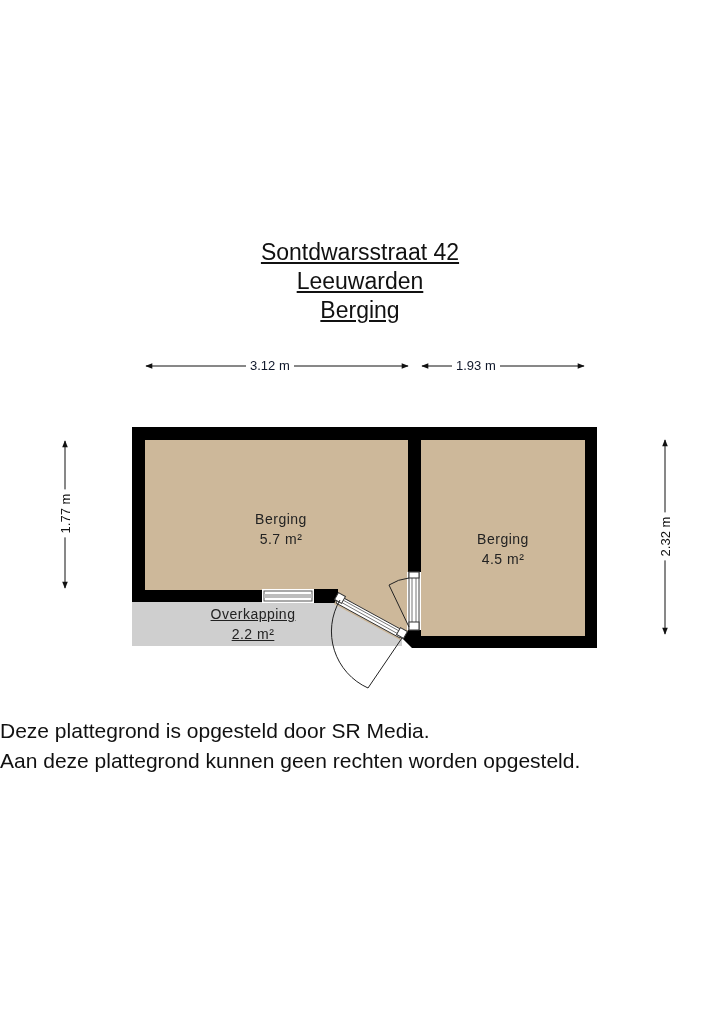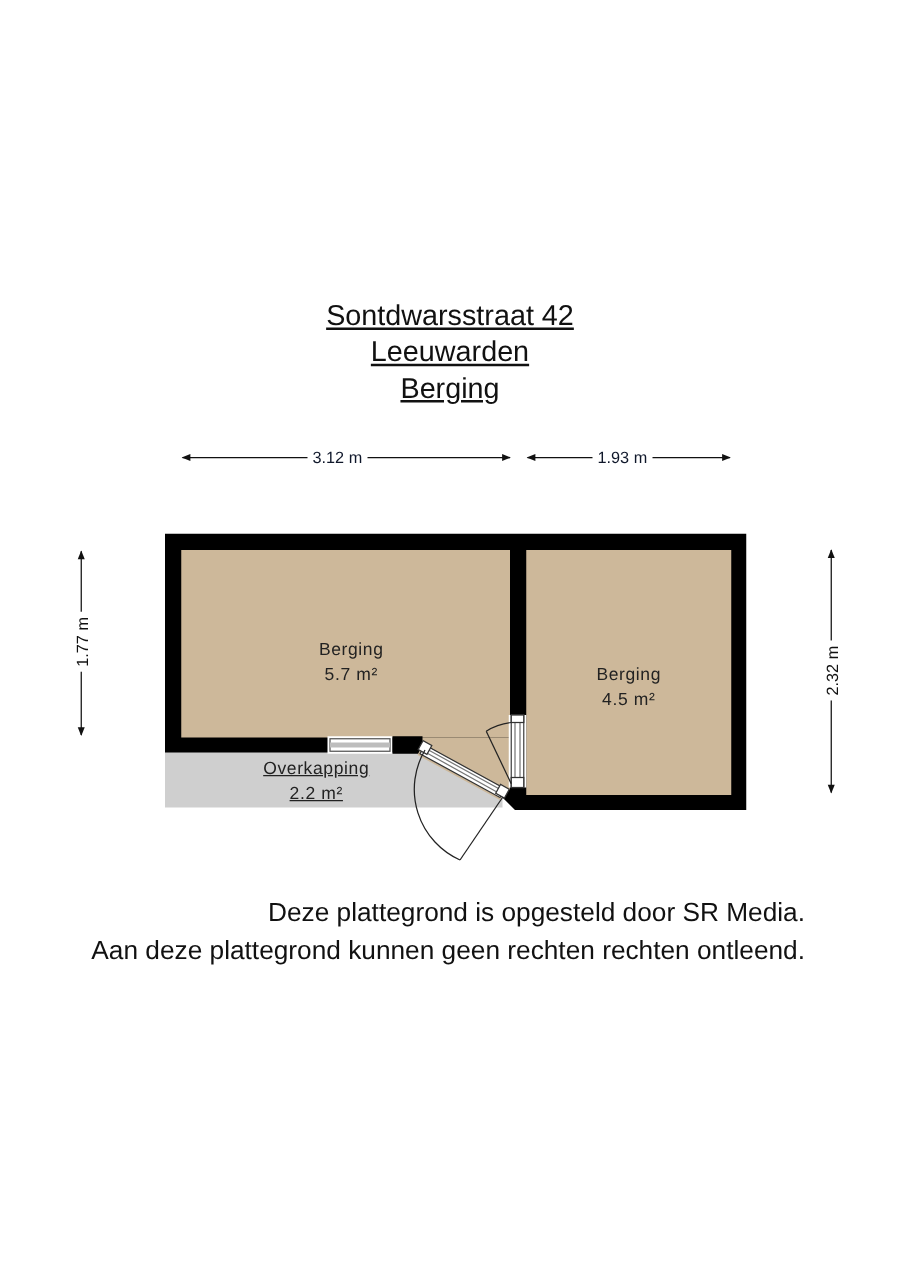--- a/index.html
+++ b/index.html
@@ -5,21 +5,21 @@
   html, body { margin:0; padding:0; background:#ffffff; }
   body { width:720px; height:1017px; position:relative; overflow:hidden;
          font-family:"Liberation Sans", sans-serif; color:#111; }
   .title { position:absolute; left:0; width:720px; text-align:center;
            font-size:23px; line-height:29px; color:#111;text-decoration:underline; }
   .dim-label { position:absolute; font-size:13px; color:#0f172a; background:#fff; padding:0 4px; }
   .vlabel { position:absolute; font-size:13px; color:#111; transform:rotate(-90deg);
             transform-origin:center center; white-space:nowrap; background:#fff; padding:0 4px; }
   .room-label { position:absolute; text-align:center; font-size:14px; line-height:20px;
                 color:#222; letter-spacing:0.5px; }
-  .disclaimer { position:absolute; left:0; width:644px; text-align:right;
+  .disclaimer { position:absolute; left:0; width:644px; text-align:left;
                 font-size:21px; line-height:30px; color:#111; }
   svg { position:absolute; left:0; top:0; }
 </style>
 </head>
 <body>
 
 <div class="title" style="top:238px;">Sontdwarsstraat 42</div>
 <div class="title" style="top:267px;">Leeuwarden</div>
 <div class="title" style="top:296px;">Berging</div>
 
@@ -75,31 +75,31 @@
   <line x1="416" y1="574" x2="416" y2="628" stroke="#777" stroke-width="1"></line>
   <rect x="409" y="622" width="10" height="8" fill="#fff" stroke="#333" stroke-width="1"></rect>
   <rect x="409" y="572" width="10" height="6" fill="#fff" stroke="#333" stroke-width="1"></rect>
   <g>
     <line x1="409" y1="627" x2="389" y2="585" stroke="#222" stroke-width="1"></line>
     <path d="M389,585 A46,46 0 0 1 409,578" fill="none" stroke="#222" stroke-width="1"></path>
   </g>
 </svg>
 
 <div class="dim-label" style="left:246px; top:358px;">3.12 m</div>
-<div class="dim-label" style="left:474px; top:358px;">1.93 m</div>
+<div class="dim-label" style="left:452px; top:358px;">1.93 m</div>
 <div class="vlabel" style="left:42px; top:506px;">1.77 m</div>
 <div class="vlabel" style="left:642px; top:529px;">2.32 m</div>
 
 <div class="room-label" style="left:231px; top:509px; width:100px;">
   <div>Berging</div>
   <div>5.7 m²</div>
 </div>
 <div class="room-label" style="left:453px; top:529px; width:100px;">
   <div>Berging</div>
   <div>4.5 m²</div>
 </div>
 <div class="room-label" style="left:193px; top:604px; width:120px;text-decoration:underline;">
   <div>Overkapping</div>
   <div>2.2 m²</div>
 </div>
 
 <div class="disclaimer" style="top:716px;">Deze plattegrond is opgesteld door SR Media.</div>
-<div class="disclaimer" style="top:746px;">Aan deze plattegrond kunnen geen rechten rechten ontleend.</div>
+<div class="disclaimer" style="top:746px;">Aan deze plattegrond kunnen geen rechten worden opgesteld.</div>
 
 </body></html>

